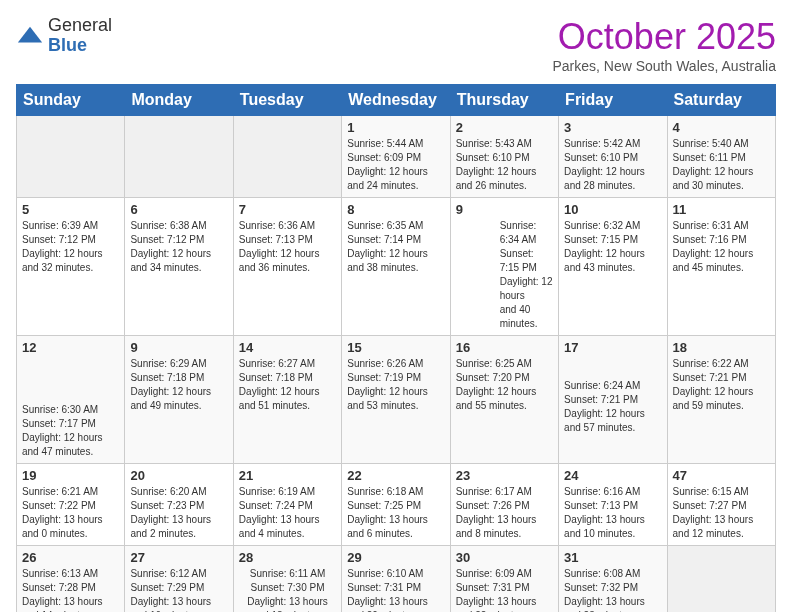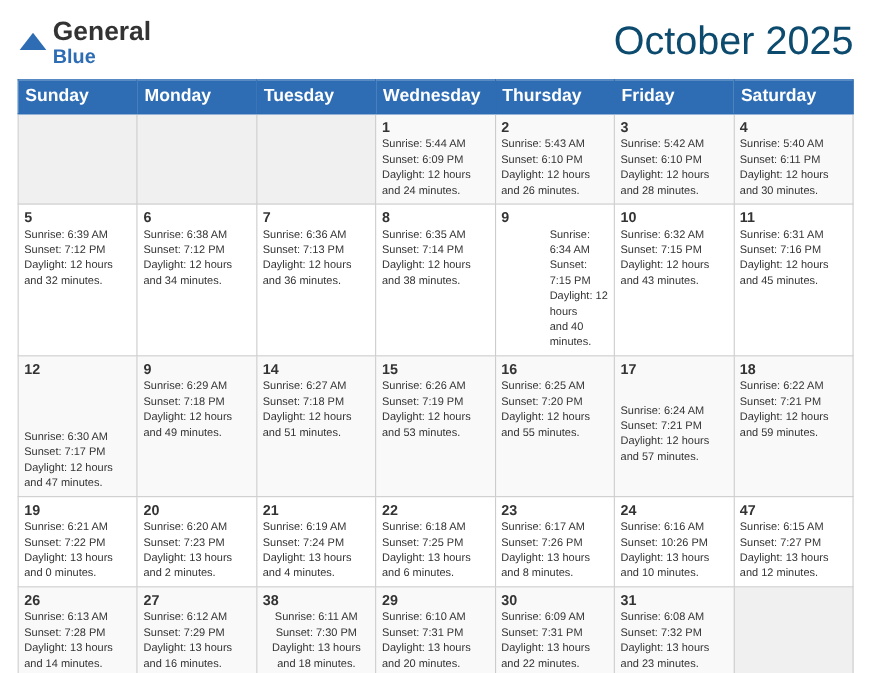--- a/index.html
+++ b/index.html
@@ -20,40 +20,40 @@
       display: flex;
       align-items: center;
       gap: 4px;
     }
     .logo-text {
       display: flex;
       flex-direction: column;
       line-height: 1.1;
     }
     .logo-general {
-      font-size: 24px;
-      font-weight: bold;
+      font-size: 18px;
+      font-weight: normal;
       color: #333;
     }
     .logo-blue {
       font-size: 18px;
       font-weight: bold;
       color: #2e6db4;
     }
     .logo-icon {
       width: 28px;
       height: 28px;
     }
     .title-block {
       text-align: right;
     }
     .calendar-title {
       font-size: 36px;
       font-weight: normal;
-      color: #0c4a6e;
+      color: #a21caf;
     }
     .calendar-subtitle {
       font-size: 14px;
       color: #555;
     }
     table {
       width: 100%;
       border-collapse: collapse;
       font-size: 11px;
     }
@@ -102,20 +102,21 @@
     <svg class="logo-icon" viewBox="0 0 30 30">
       <polygon points="15,5 28,22 2,22" fill="#2e6db4"></polygon>
     </svg>
     <div class="logo-text">
       <span class="logo-general">General</span>
       <span class="logo-blue">Blue</span>
     </div>
   </div>
   <div class="title-block">
     <div class="calendar-title">October 2025</div>
+    <div class="calendar-subtitle">Parkes, New South Wales, Australia</div>
   </div>
 </div>
 
 <table>
   <thead>
     <tr>
       <th>Sunday</th>
       <th>Monday</th>
       <th>Tuesday</th>
       <th>Wednesday</th>
@@ -292,21 +293,21 @@
         <td>
           <div class="day-number">23</div>
           <div class="day-info" style="white-space: pre-line;">Sunrise: 6:17 AM
 Sunset: 7:26 PM
 Daylight: 13 hours
 and 8 minutes.</div>
         </td>
         <td>
           <div class="day-number">24</div>
           <div class="day-info" style="white-space: pre-line;">Sunrise: 6:16 AM
-Sunset: 10:26 PM
+Sunset: 7:13 PM
 Daylight: 13 hours
 and 10 minutes.</div>
         </td>
         <td>
           <div class="day-number">47</div>
           <div class="day-info" style="white-space: pre-line;">Sunrise: 6:15 AM
 Sunset: 7:27 PM
 Daylight: 13 hours
 and 12 minutes.</div>
         </td>
@@ -320,21 +321,21 @@
 and 14 minutes.</div>
         </td>
         <td>
           <div class="day-number">27</div>
           <div class="day-info" style="white-space: pre-line;">Sunrise: 6:12 AM
 Sunset: 7:29 PM
 Daylight: 13 hours
 and 16 minutes.</div>
         </td>
         <td>
-          <div class="day-number">38</div>
+          <div class="day-number">28</div>
           <div class="day-info" style="white-space: pre-line; text-align: center;">Sunrise: 6:11 AM
 Sunset: 7:30 PM
 Daylight: 13 hours
 and 18 minutes.</div>
         </td>
         <td>
           <div class="day-number">29</div>
           <div class="day-info" style="white-space: pre-line;">Sunrise: 6:10 AM
 Sunset: 7:31 PM
 Daylight: 13 hours

